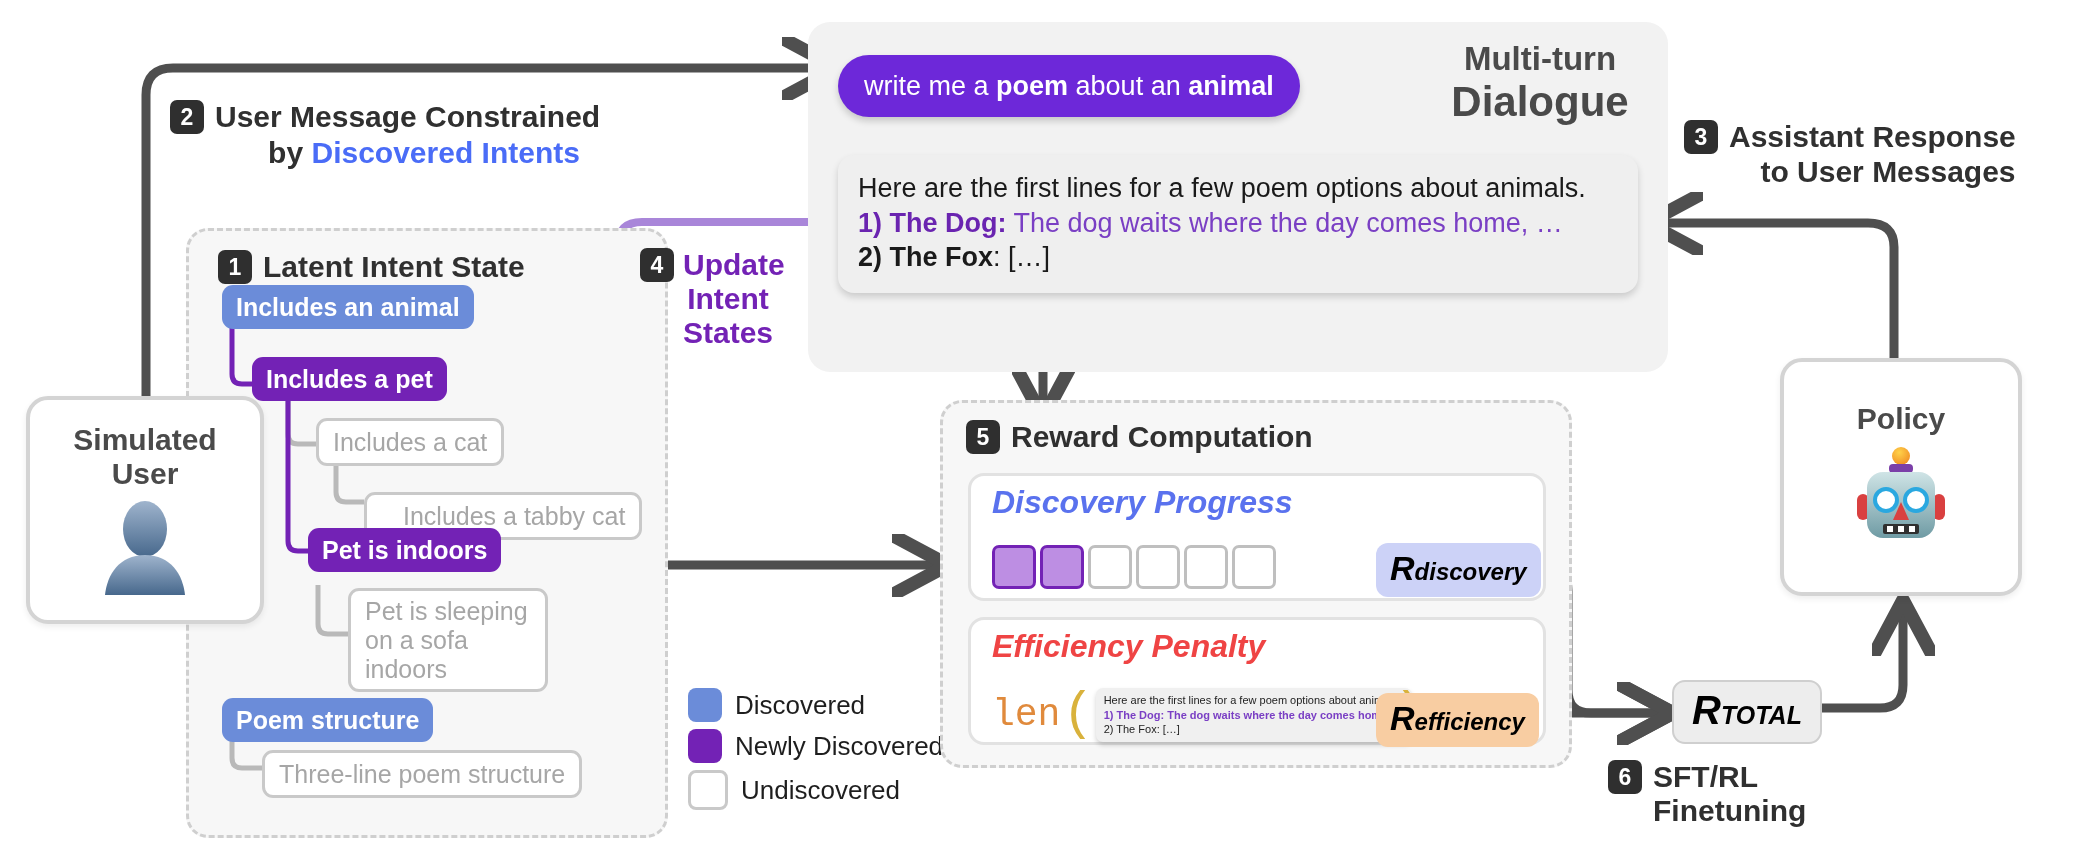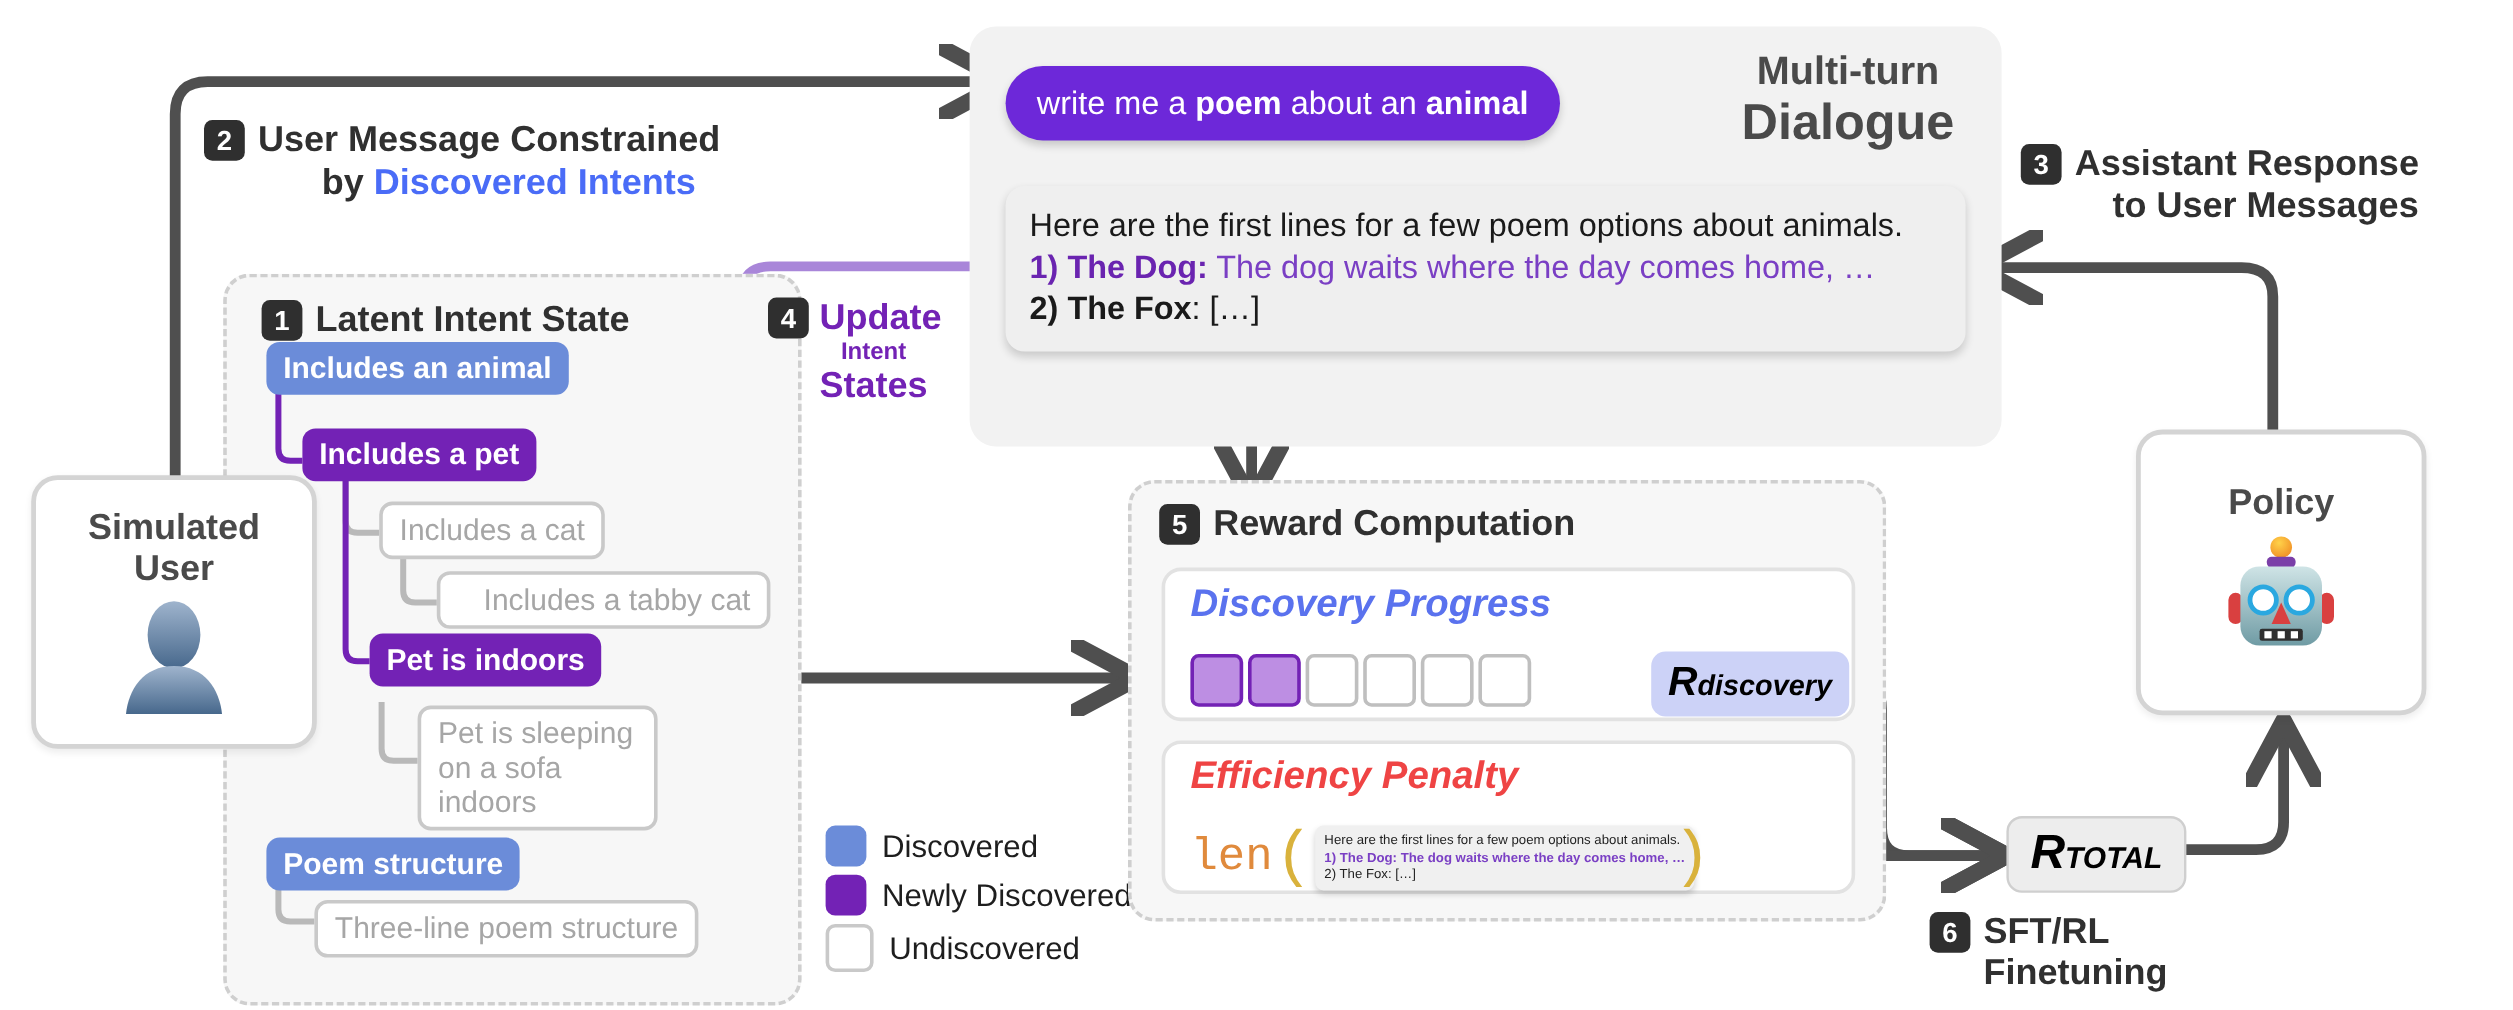--- a/index.html
+++ b/index.html
@@ -209,37 +209,37 @@
 
     <path d="M232,716 L232,758 Q232,768 242,768 L262,768" stroke="#b9b9b9" stroke-width="5" fill="none"></path>
   </svg>
 
   <div class="abs pill blue" style="left:222px;top:285px;">Includes an animal</div>
 
   <div class="abs pill undisc" style="left:316px;top:418px;">Includes a cat</div>
 
   <div class="abs pill purple" style="left:252px;top:357px;">Includes a pet</div>
 
-  <div class="abs pill undisc" style="left:364px;top:476px;padding-left:36px;">Includes a tabby cat</div>
+  <div class="abs pill undisc" style="left:364px;top:492px;padding-left:36px;">Includes a tabby cat</div>
 
   <div class="abs pill purple" style="left:308px;top:528px;">Pet is indoors</div>
 
   <div class="abs pill undisc two" style="left:348px;top:588px;width:200px;">Pet is sleeping on a sofa indoors</div>
 
   <div class="abs pill blue" style="left:222px;top:698px;">Poem structure</div>
 
   <div class="abs pill undisc" style="left:262px;top:750px;">Three-line poem structure</div>
 
   <div class="abs" style="left:640px;top:248px;width:180px;">
     <div style="display:flex;align-items:flex-start;gap:9px;">
       <span class="step">4</span>
       <span style="font-size:30px;font-weight:bold;line-height:1.13;" class="accent-purple">Update</span>
     </div>
     <div style="text-align:center;width:160px;margin-left:8px;">
-      <div style="font-size:20px;font-weight:bold;line-height:1.13;" class="accent-purple">Intent</div>
+      <div style="font-size:30px;font-weight:bold;line-height:1.13;" class="accent-purple">Intent</div>
       <div style="font-size:30px;font-weight:bold;line-height:1.13;" class="accent-purple">States</div>
     </div>
   </div>
 
   <div class="abs card" style="left:26px;top:396px;width:238px;height:228px;">
     <div class="caption">Simulated</div>
     <div class="caption">User</div>
     <svg width="96" height="100" viewBox="0 0 96 100" style="margin-top:6px;">
       <defs>
         <linearGradient id="ug" x1="0" y1="0" x2="0" y2="1">
@@ -295,20 +295,23 @@
     <span class="lenfn">len</span>
     <span class="paren">(</span>
     <span class="minibubble">
       <div>Here are the first lines for a few poem options about animals.</div>
       <div class="dog">1) The Dog: The dog waits where the day comes home, …</div>
       <div>2) The Fox: […]</div>
     </span>
     <span class="paren" style="margin-left:-20px;">)</span>
   </div>
 
+  <div class="abs rbadge orange" style="left:1376px;top:693px;">
+    <span class="big">R</span><span class="sub">efficiency</span>
+  </div>
 
   <div class="abs card" style="left:1780px;top:358px;width:242px;height:238px;">
     <div class="caption">Policy</div>
     <svg width="108" height="108" viewBox="0 0 108 108" style="margin-top:8px;">
       <defs>
         <linearGradient id="rg" x1="0" y1="0" x2="0" y2="1">
           <stop offset="0" stop-color="#cfe4e6"></stop>
             <stop offset="1" stop-color="#6f9ba4"></stop>
         </linearGradient>
         <radialGradient id="bulb" cx="0.4" cy="0.3" r="0.8">

